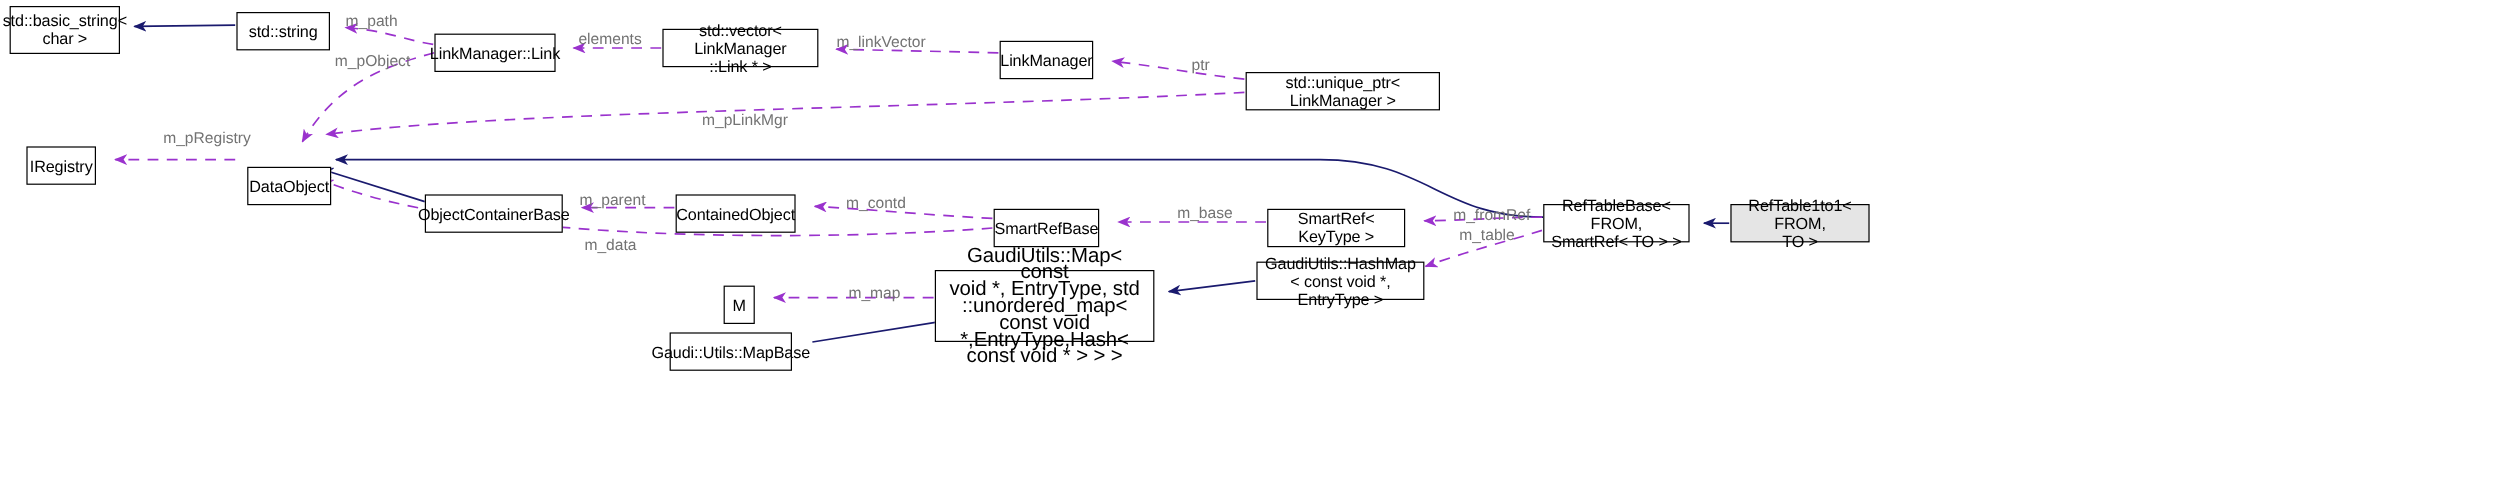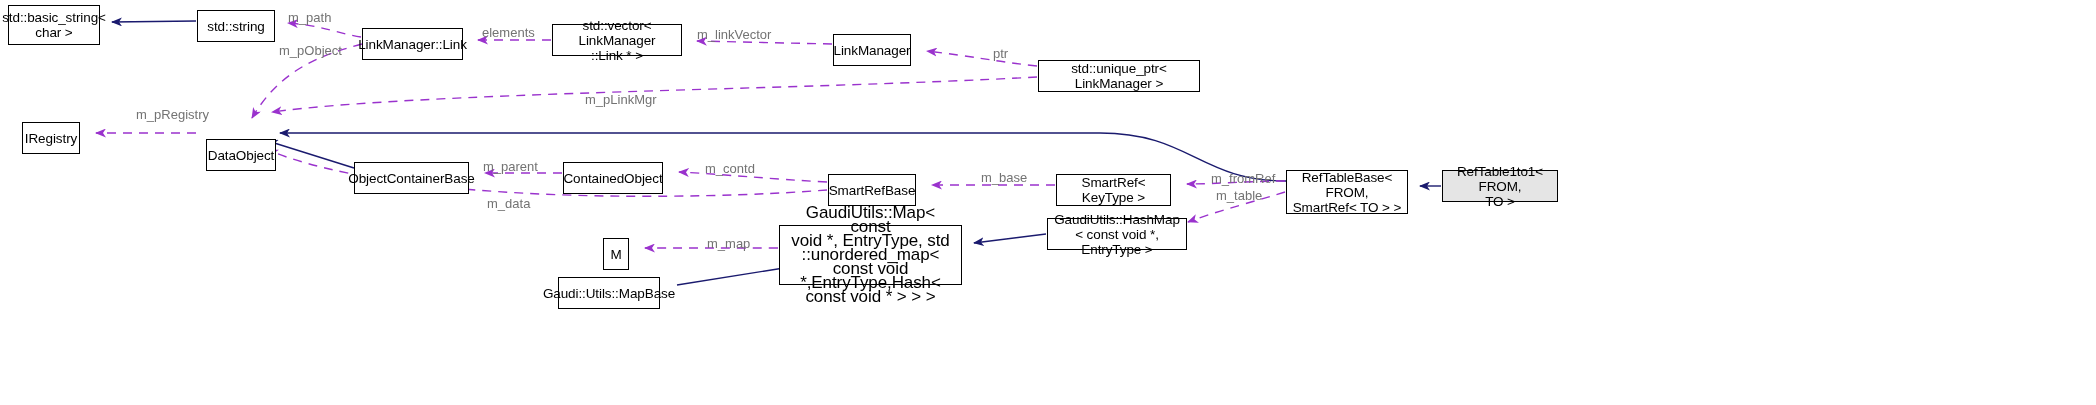--- a/index.html
+++ b/index.html
@@ -112,21 +112,21 @@
   <div class="node" style="left:206px;top:122px;width:70px;height:22px;margin-top:17px;">DataObject</div>
 
   <div class="node" style="left:354px;top:162px;width:115px;height:22px;">ObjectContainerBase</div>
 
   <div class="node" style="left:563px;top:162px;width:100px;height:22px;">ContainedObject</div>
 
   <div class="node" style="left:828px;top:174px;width:88px;height:22px;">SmartRefBase</div>
 
   <div class="node" style="left:1056px;top:174px;width:115px;height:22px;">SmartRef&lt; KeyType &gt;</div>
 
-  <div class="node" style="left:1286px;top:170px;width:122px;height:44px;">RefTableBase&lt; FROM,
+  <div class="node" style="left:1286px;top:170px;width:122px;height:32px;">RefTableBase&lt; FROM,
 SmartRef&lt; TO &gt; &gt;</div>
 
   <div class="node highlight" style="left:1442px;top:170px;width:116px;height:32px;">RefTable1to1&lt; FROM,
 TO &gt;</div>
 
   <div class="node" style="left:603px;top:238px;width:26px;height:22px;">M</div>
 
   <div class="node" style="left:779px;top:225px;width:183px;height:60px;font-size:17px;line-height:14px;">GaudiUtils::Map&lt; const
 void *, EntryType, std
 ::unordered_map&lt; const void

